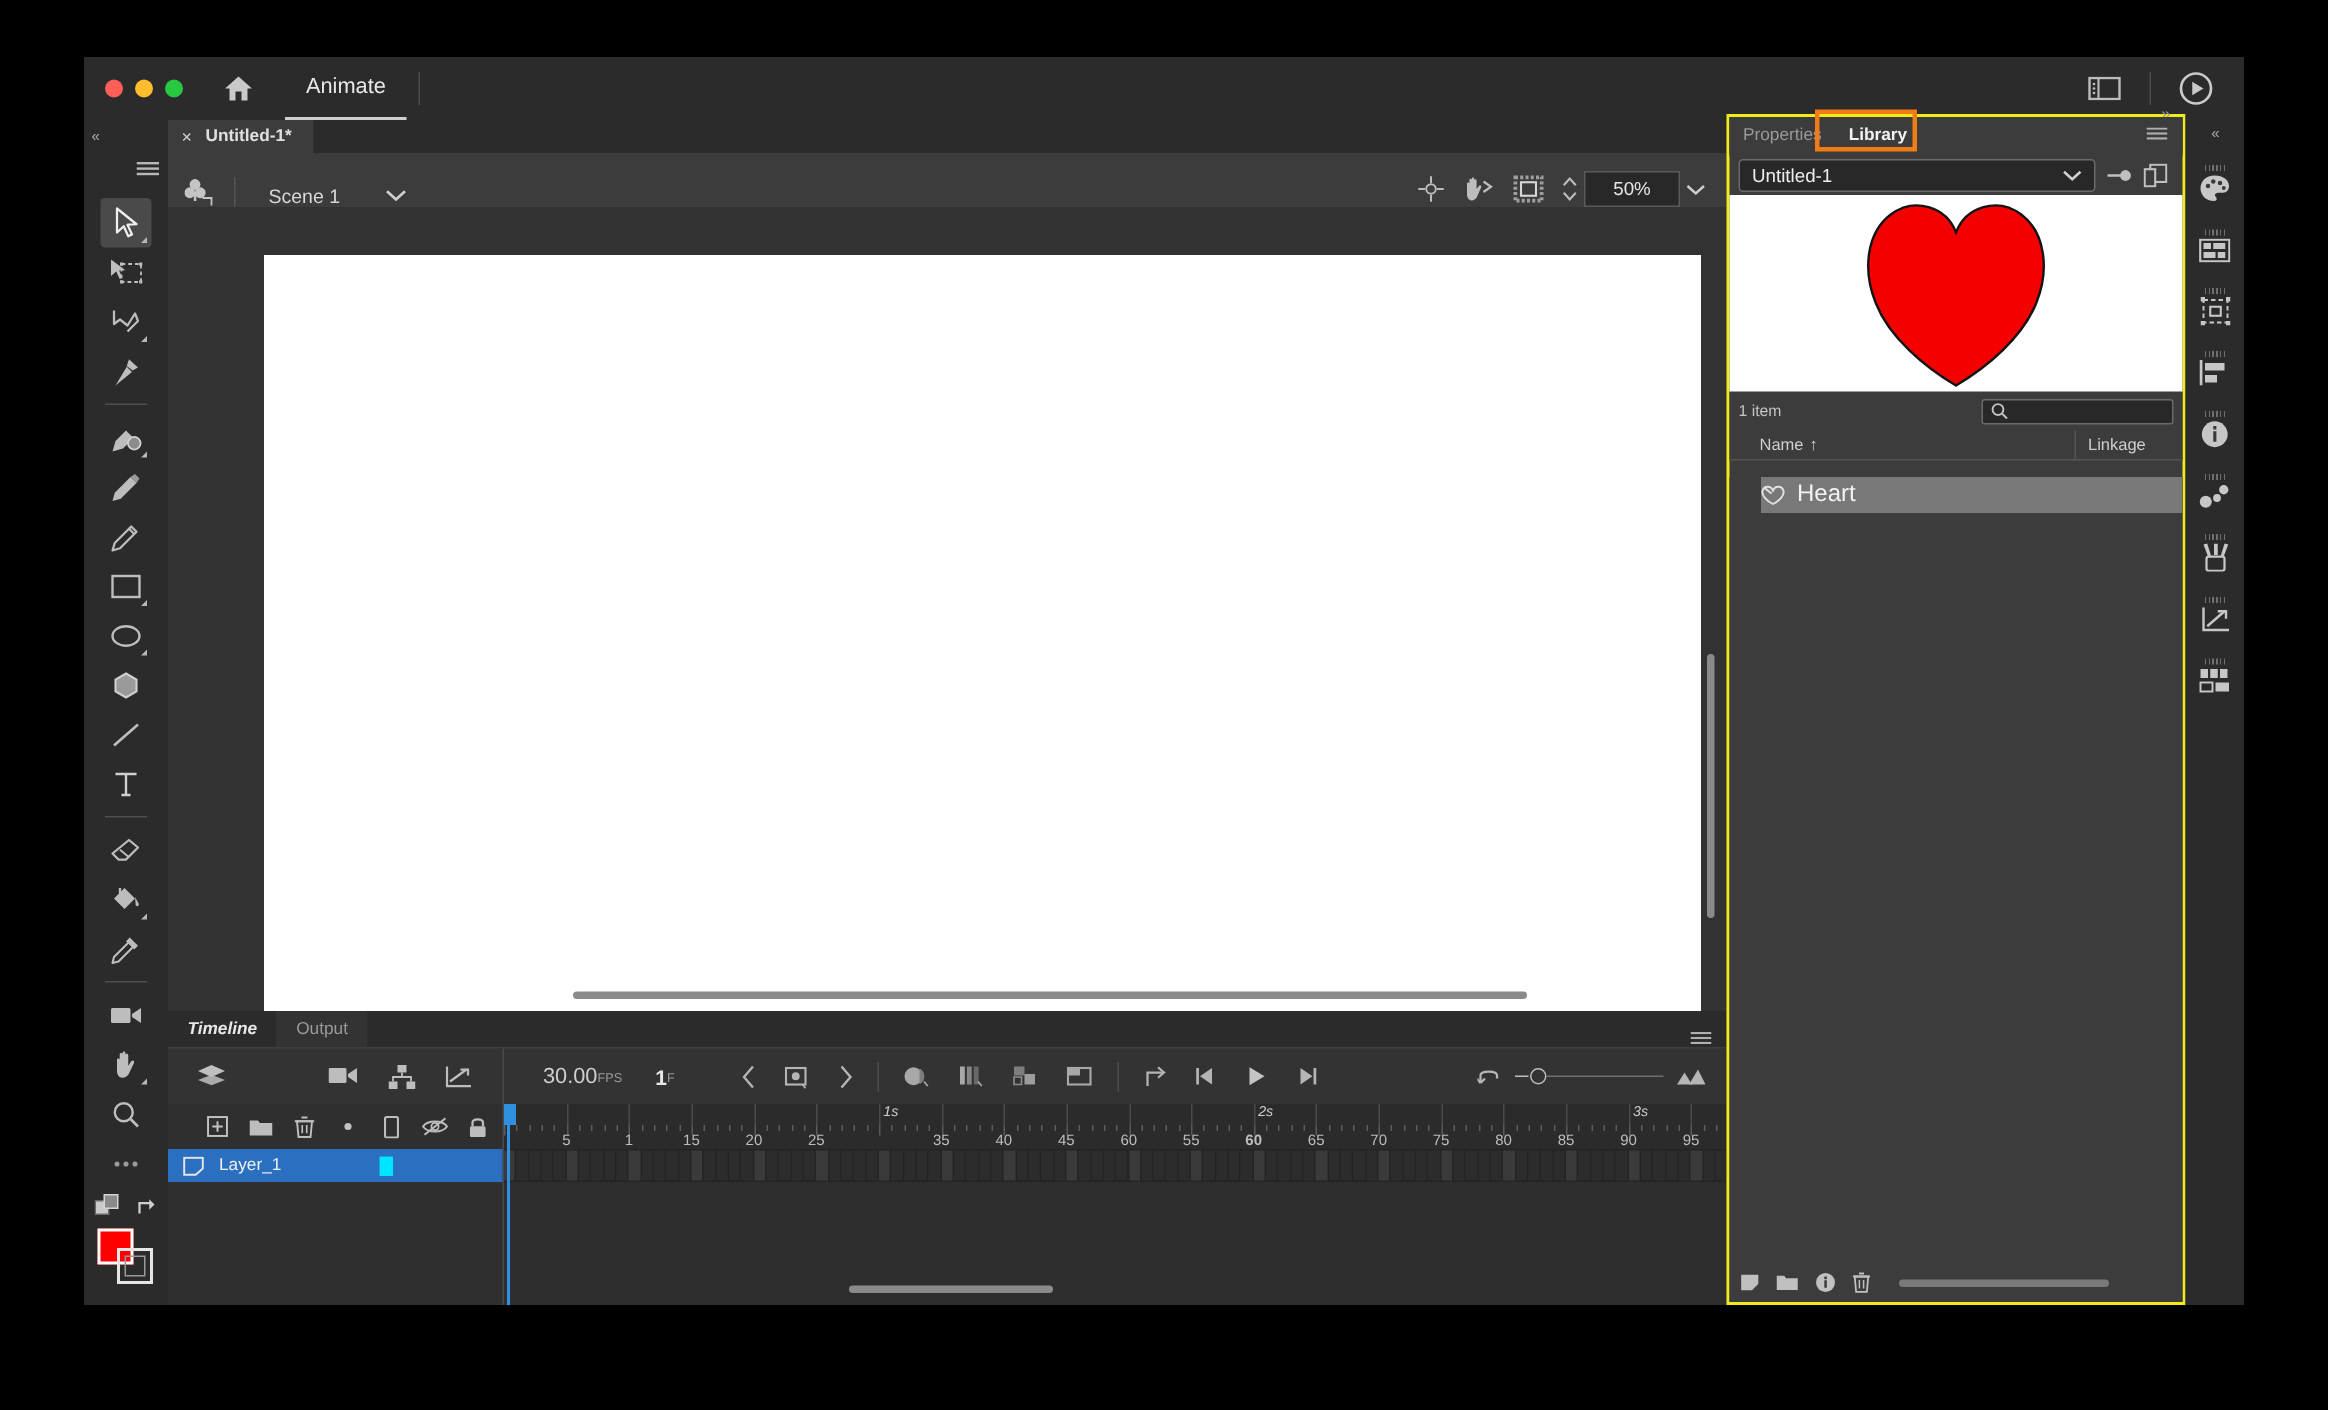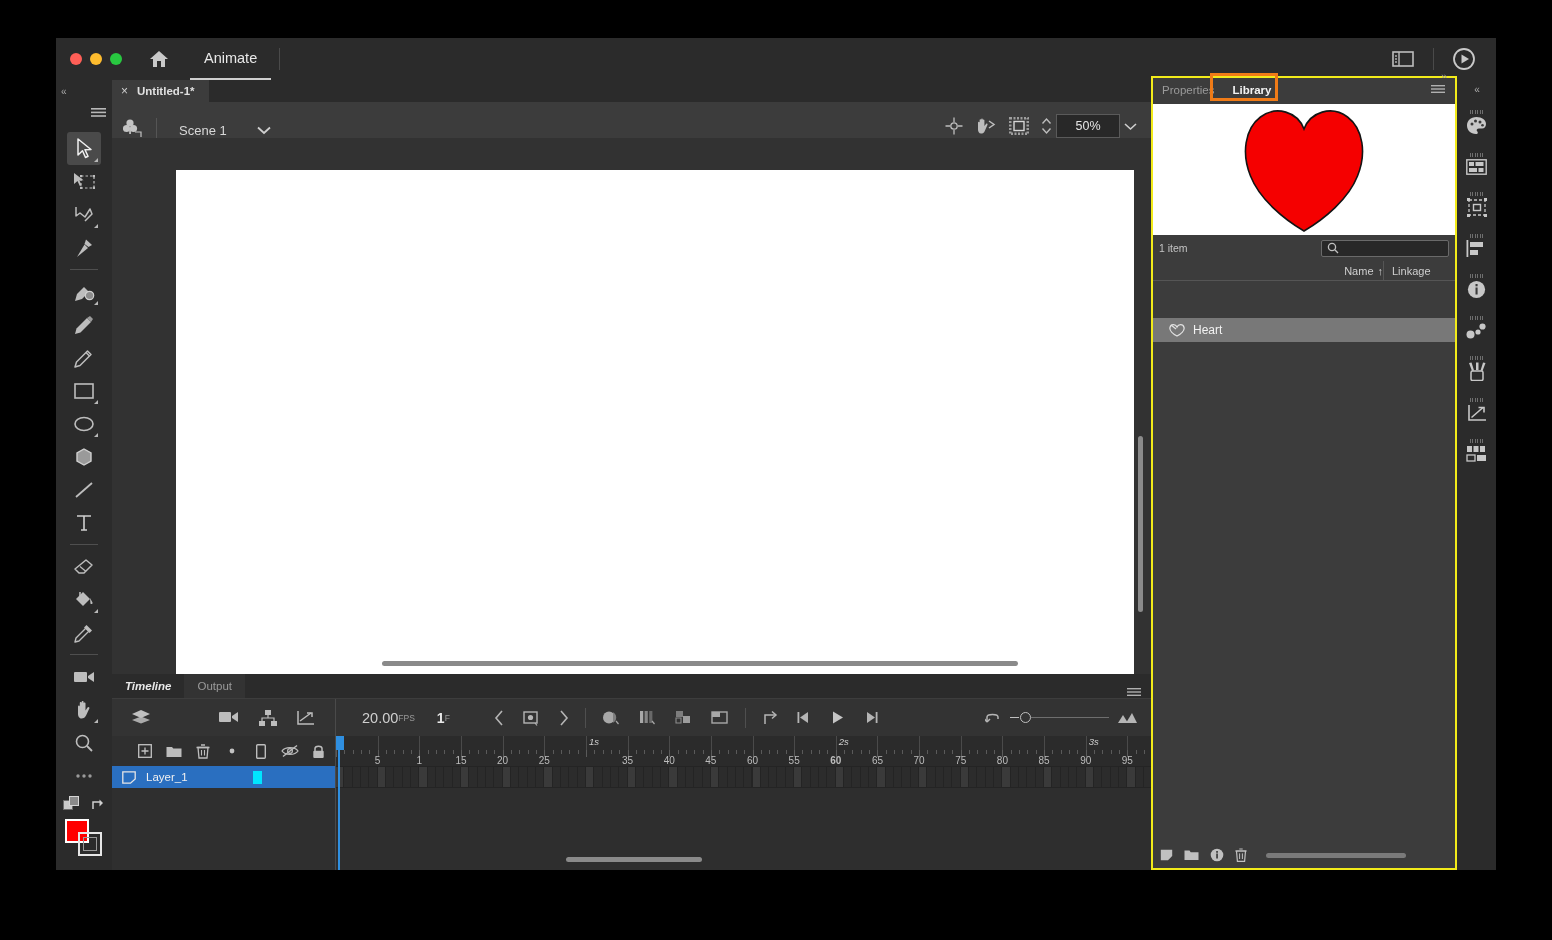--- a/index.html
+++ b/index.html
@@ -181,23 +181,23 @@
   .rp-select .cv { margin-left:auto; color:#c8c8c8; font-size:10px;}
   .rp-preview { height:131px; background:#fff; position:relative; overflow:hidden; }
   .heartwrap { position:absolute; left:50%; top:2px; transform:translateX(-50%); }
   .rp-countrow { height:26px; display:flex; align-items:center; padding:0 6px; background:#3c3c3c;}
   .rp-count { color:#c4c4c4; font-size:10.5px; }
   .rp-search {
     margin-left:auto; width:128px; height:17px; background:#282828; border:1px solid #6a6a6a;
     display:flex; align-items:center; padding:0 5px; border-radius:2px;
   }
   .rp-colhead { height:20px; display:flex; align-items:center; border-bottom:1px solid #555; background:#3c3c3c;}
-  .rp-colhead .c1 { flex:1; padding-left:20px; color:#cfcfcf; font-size:11px; display:flex; gap:4px; align-items:center;justify-content:flex-end;}
+  .rp-colhead .c1 { flex:1; padding-left:20px; color:#cfcfcf; font-size:11px; display:flex; gap:4px; align-items:center;}
   .rp-colhead .c2 { width:72px; padding-left:8px; color:#cfcfcf; font-size:11px; border-left:1px solid #555; height:100%; display:flex; align-items:center;}
-  .rp-item { height:24px; background:#787878; display:flex; align-items:center; gap:8px; padding-left:16px; color:#f2f2f2; font-size:12px; }
+  .rp-item { height:24px; background:#787878; display:flex; align-items:center; gap:8px; padding-left:0; color:#f2f2f2; font-size:16px;margin-left:21px; }
   .rp-list { position:absolute; left:0; right:0; top:240px; bottom:26px; background:#3c3c3c; }
   .rp-bottom { position:absolute; left:0; right:0; bottom:0; height:26px; display:flex; align-items:center; gap:11px; padding-left:7px; background:#3c3c3c;}
   .rp-bottom .scrollline { margin-left:8px; width:140px; height:5px; background:#7a7a7a; border-radius:3px;}
 
   
   .rail {
     position:absolute; right:0; top:38px; width:39px; bottom:0; background:#2b2b2b;
   }
   .rail-top { height:26px; display:flex; align-items:center; justify-content:center; }
   .rail-item { height:41px; display:flex; flex-direction:column; align-items:center; justify-content:center; gap:2px;}
@@ -535,21 +535,21 @@
             <svg width="18" height="16" viewBox="0 0 18 16">
                 <path d="M1 1 L1 14 L17 14" fill="none" stroke="#bdbdbd" stroke-width="1.5"></path>
                 <path d="M3 11 L14 3" fill="none" stroke="#bdbdbd" stroke-width="1.5"></path>
                 <path d="M10 3 L15 3 L15 7" fill="none" stroke="#bdbdbd" stroke-width="1.5"></path>
               </svg>
           </span>
         </div>
       </div>
 
       <div class="tl-mid">
-        <span class="fpsval">20.00</span>
+        <span class="fpsval">30.00</span>
         <span class="sup">FPS</span>
         <span class="frameval">1</span>
         <span class="sup">F</span>
       </div>
 
       <div class="tl-ctrl">
         <div class="g">
           <span>
             <svg width="11" height="16" viewBox="0 0 11 16">
                 <path d="M8 1 L2 8 L8 15" fill="none" stroke="#b5b5b5" stroke-width="1.6"></path>
@@ -976,20 +976,42 @@
                 <rect width="14" height="1.4"></rect>
                 <rect y="3.3" width="14" height="1.4"></rect>
                 <rect y="6.6" width="14" height="1.4"></rect>
               </g>
             </svg>
         </span>
       </div>
       <div class="tabhighlight"></div>
     </div>
 
+    <div class="rp-selectrow">
+      <div class="rp-select">
+        <span>Untitled-1</span>
+        <span class="cv">
+          <svg width="13" height="8" viewBox="0 0 13 8">
+              <path d="M1 1.5 L6.5 6.5 L12 1.5" fill="none" stroke="#d0d0d0" stroke-width="1.7"></path>
+            </svg>
+        </span>
+      </div>
+      <span style="margin:0 7px;">
+        <svg width="18" height="12" viewBox="0 0 18 12">
+            <line x1="1" y1="6" x2="10" y2="6" stroke="#c0c0c0" stroke-width="1.8"></line>
+            <circle cx="13" cy="6" r="3.6" fill="#c0c0c0"></circle>
+          </svg>
+      </span>
+      <span style="margin-right:4px;">
+        <svg width="16" height="16" viewBox="0 0 16 16">
+            <rect x="4.5" y="0.8" width="10.7" height="11.5" fill="none" stroke="#c0c0c0" stroke-width="1.4"></rect>
+            <rect x="0.8" y="3.8" width="7" height="11.4" fill="#3c3c3c" stroke="#c0c0c0" stroke-width="1.4"></rect>
+          </svg>
+      </span>
+    </div>
 
     <div class="rp-preview">
       <div class="heartwrap">
         <svg width="123" height="127" viewBox="0 0 123 127">
           <path d="M61.5 23 C55 6 34 -1 18 11 C2 23 -1 48 8 70 C17 93 41 113 61.5 125 C82 113 106 93 115 70 C124 48 121 23 105 11 C89 -1 68 6 61.5 23 Z" fill="#f50000" stroke="#141414" stroke-width="1.6"></path>
         </svg>
       </div>
     </div>
 
     <div class="rp-countrow">

